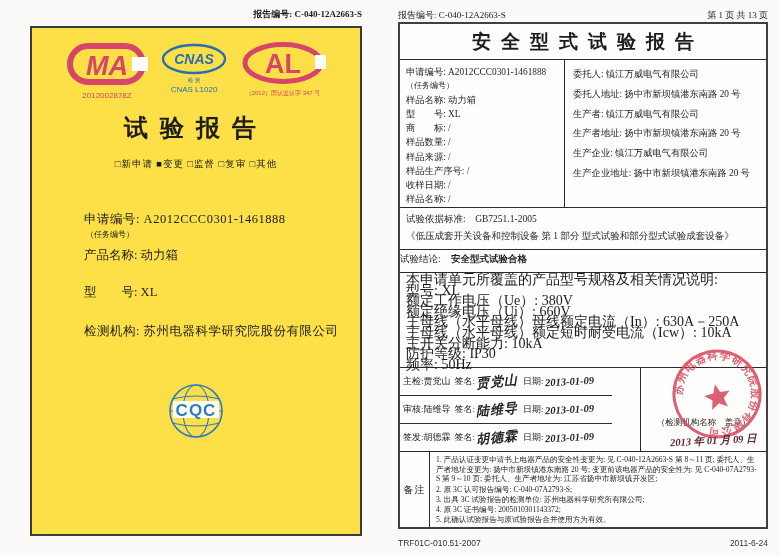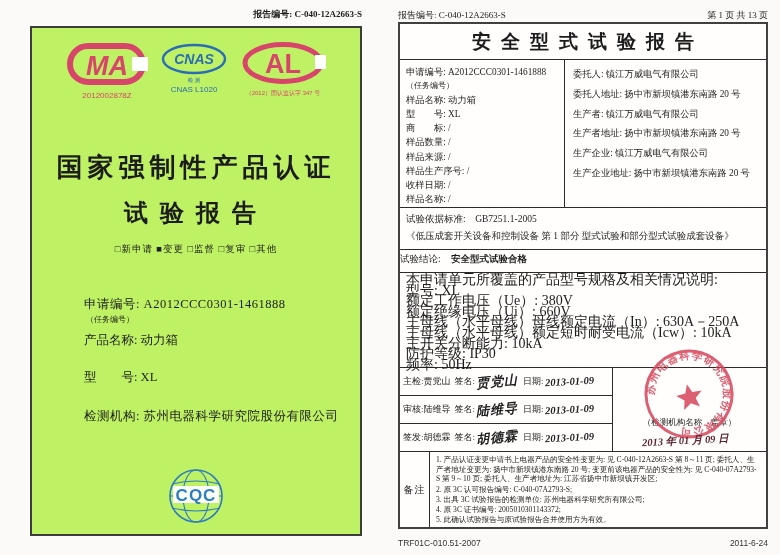--- a/index.html
+++ b/index.html
@@ -7,21 +7,21 @@
   body {
     position:relative;
     background:#fbfaf8;
     font-family:"Liberation Serif","DejaVu Serif",serif;
     color:#1c1c1c;
   }
   
   .lp-report-no { position:absolute; left:30px; top:8px; width:332px; text-align:right; font-size:9px; font-weight:bold; }
   .page-left {
     position:absolute; left:30px; top:26px; width:332px; height:510px;
-    border:2px solid #3c3c3c; background:#bef264;
+    border:2px solid #3c3c3c; background:#fde047;
   }
   .logos { display:flex; justify-content:center; align-items:flex-start; gap:12px; margin-top:14px; }
   .logo { display:flex; flex-direction:column; align-items:center; }
   .logo-num-red { font-size:8px; color:#d8456b; font-family:"Liberation Sans",sans-serif; margin-top:1px; }
   .logo-num-tiny { font-size:6px; letter-spacing:0; }
   .lp-title1 { text-align:center; margin-top:50px; font-size:26px; letter-spacing:5px; font-weight:600; }
   .lp-title2 { text-align:center; margin-top:12px; font-size:24px; letter-spacing:12px; font-weight:700; }
   .checkline { text-align:center; margin-top:14px; font-size:9.5px; letter-spacing:1px; }
   .fields { margin:40px 0 0 52px; font-size:12.5px; }
   .f-line0 { letter-spacing:0.5px; }
@@ -41,21 +41,21 @@
   .rt { height:36px; border-bottom:1px solid #2b2b2b; display:flex; align-items:center; justify-content:center;
         font-size:19px; font-weight:bold; letter-spacing:10px; padding-left:10px; }
   .ri { height:148px; border-bottom:1px solid #2b2b2b; display:flex; }
   .ri-left { width:165px; border-right:1px solid #2b2b2b; padding:5px 3px 0 6px; font-size:9.3px; line-height:14.1px; }
   .ri-left .tiny { font-size:8px; }
   .ri-right { flex:1; padding:5px 6px 0 8px; font-size:9.3px; line-height:19.8px; }
   .rs { border-bottom:1px solid #2b2b2b; padding:3px 6px 0 6px; font-size:9.5px; line-height:17px; height:42px; }
   .rc { border-bottom:1px solid #2b2b2b; padding:3px 6px 0 0; font-size:9.5px; height:23px; }
   .rc b { margin-left:8px; }
   .rspec { border-bottom:1px solid #2b2b2b; padding:2px 6px 0 6px; font-size:14px; line-height:10.6px; height:95px; }
-  .rsig { height:84px; border-bottom:1px solid #2b2b2b; display:flex; position:relative; }
+  .rsig { height:84px; border-bottom:1px solid #2b2b2b; display:flex; position:relative;gap:28px; }
   .rsig-left { width:212px; display:flex; flex-direction:column; }
   .sig-row { flex:1; border-bottom:1px solid #2b2b2b; display:flex; align-items:center; padding:0 3px; font-size:9px; white-space:nowrap; }
   .sig-row:last-child { border-bottom:none; }
   .sr-gap { margin-left:4px; }
   .hand { font-style:italic; font-weight:bold; display:inline-block; transform:rotate(-5deg);
           font-size:13px; letter-spacing:1px; color:#222; margin:0 1px; }
   .hand-date { font-size:10.5px; transform:rotate(-3deg); letter-spacing:0; }
   .rsig-right { flex:1; border-left:1px solid #2b2b2b; position:relative; }
   .stamp-svg { position:absolute; left:24px; top:-26px; transform:rotate(-12deg); opacity:0.88; z-index:2; }
   .stamp-caption { position:absolute; bottom:22px; width:100%; text-align:center; font-size:8.5px; z-index:1; }
@@ -99,21 +99,20 @@
     <div class="logo">
       <svg width="86" height="46" viewBox="0 0 86 46">
         <ellipse cx="43" cy="21" rx="38" ry="18.5" fill="none" stroke="#d8456b" stroke-width="5"></ellipse>
         <rect x="75" y="13" width="11" height="14" fill="#fffffe"></rect>
         <text x="43" y="31" text-anchor="middle" font-size="27" font-weight="bold" fill="#d8456b">AL</text>
       </svg>
       <div class="logo-num-red logo-num-tiny">（2012）国认监认字 347 号</div>
     </div>
   </div>
 
-  <div class="lp-title1">国家强制性产品认证</div>
   <div class="lp-title2">试验报告</div>
   <div class="checkline">□新申请  ■变更  □监督  □复审  □其他</div>
 
   <div class="fields">
     <div class="f-line0">申请编号: A2012CCC0301-1461888</div>
     <div class="f-line1">（任务编号）</div>
     <div class="f-line2">产品名称: 动力箱</div>
     <div class="f-line3">型　　号: XL</div>
     <div class="f-line4">检测机构: 苏州电器科学研究院股份有限公司</div>
   </div>

